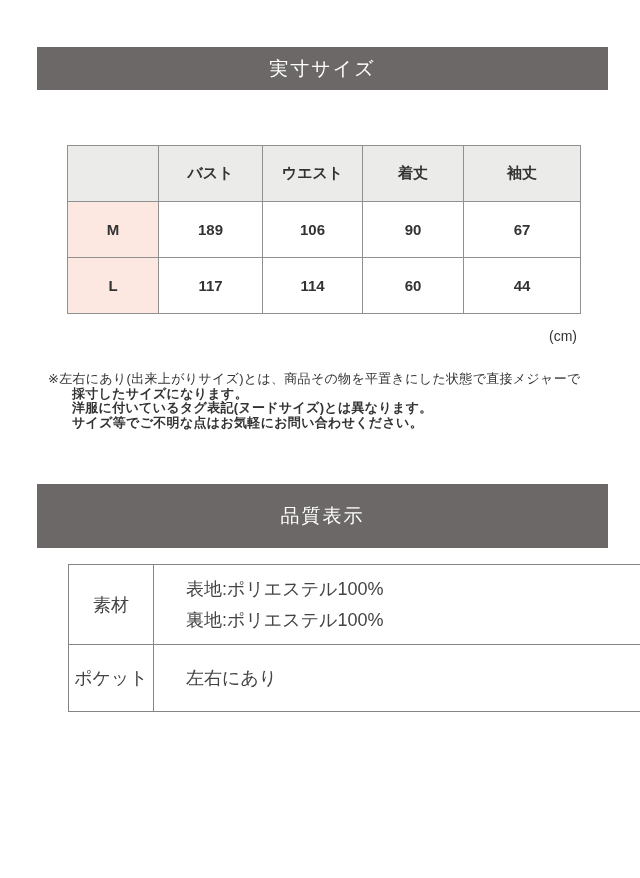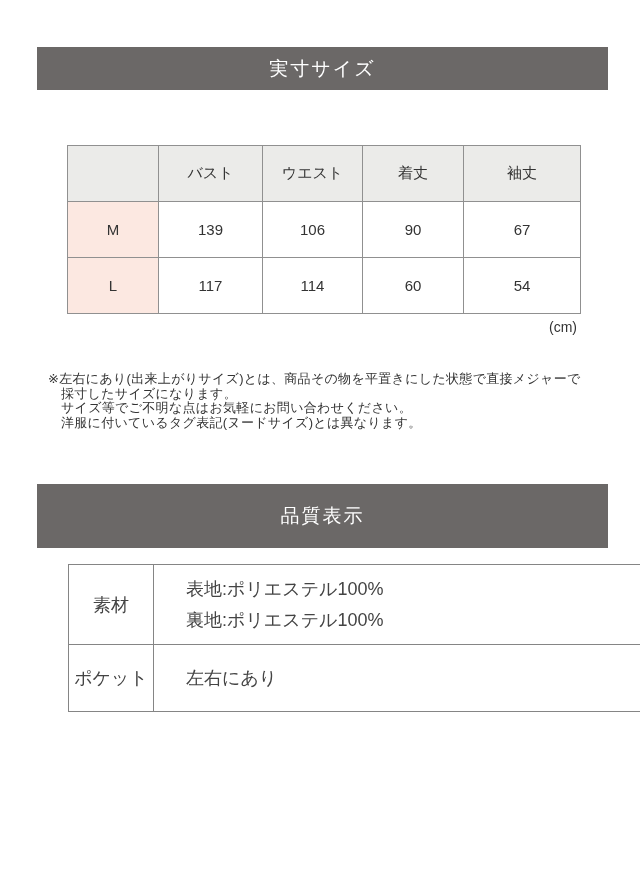--- a/index.html
+++ b/index.html
@@ -40,48 +40,48 @@
   .size-table col.c0 { width: 91px; }
   .size-table col.c1 { width: 104px; }
   .size-table col.c2 { width: 100px; }
   .size-table col.c3 { width: 101px; }
   .size-table col.c4 { width: 117px; }
   .size-table tr { height: 56px; }
   .size-table th, .size-table td {
     border: 1px solid var(--size-border, #909090);
     text-align: center;
     vertical-align: middle;
-    font-weight: normal;
+    font-weight: bold;
     font-size: 15px;
     padding: 0;
     background: #ffffff;
   }
   .size-table th { background: var(--size-header-bg, #ebebe9); }
   .size-table td.rowlabel { background: var(--size-label-bg, #fce8e1); }
 
   .unit {
     position: absolute;
-    top: 319px;
+    top: 328px;
     left: 430px;
     width: 147px;
     text-align: right;
     font-size: 14px;
   }
 
   
   .notes {
     position: absolute;
     left: 48px;
     top: 372px;
     font-size: 13px;
     line-height: 14.6px;
     letter-spacing: 0.3px;
     white-space: nowrap;
   }
-  .note-line.cont { margin-left: 13px; }
+  .note-line.cont { margin-left: 24px; font-weight: bold; }
 
   
   .quality-table {
     position: absolute;
     left: 68px;
     top: 564px;
     width: 619px;
     border-collapse: collapse;
     table-layout: fixed;
     border: 1px solid var(--quality-border, #858585);
@@ -125,42 +125,42 @@
     <tbody>
       <tr>
         <th class="corner"></th>
         <th>バスト</th>
         <th>ウエスト</th>
         <th>着丈</th>
         <th>袖丈</th>
       </tr>
       <tr>
         <td class="rowlabel">M</td>
-        <td>139</td>
+        <td>189</td>
         <td>106</td>
         <td>90</td>
         <td>67</td>
       </tr>
       <tr>
         <td class="rowlabel">L</td>
         <td>117</td>
         <td>114</td>
         <td>60</td>
-        <td>54</td>
+        <td>44</td>
       </tr>
     </tbody>
   </table>
 
   <div class="unit">(cm)</div>
 
   <div class="notes">
     <div class="note-line">※左右にあり(出来上がりサイズ)とは、商品その物を平置きにした状態で直接メジャーで</div>
     <div class="note-line cont">採寸したサイズになります。</div>
+    <div class="note-line cont">洋服に付いているタグ表記(ヌードサイズ)とは異なります。</div>
     <div class="note-line cont">サイズ等でご不明な点はお気軽にお問い合わせください。</div>
-    <div class="note-line cont">洋服に付いているタグ表記(ヌードサイズ)とは異なります。</div>
   </div>
 
   <div class="bar bar-quality">
     <span>品質表示</span>
   </div>
 
   <table class="quality-table">
     <tbody>
       <tr class="qr0">
         <td class="qlabel">素材</td>

